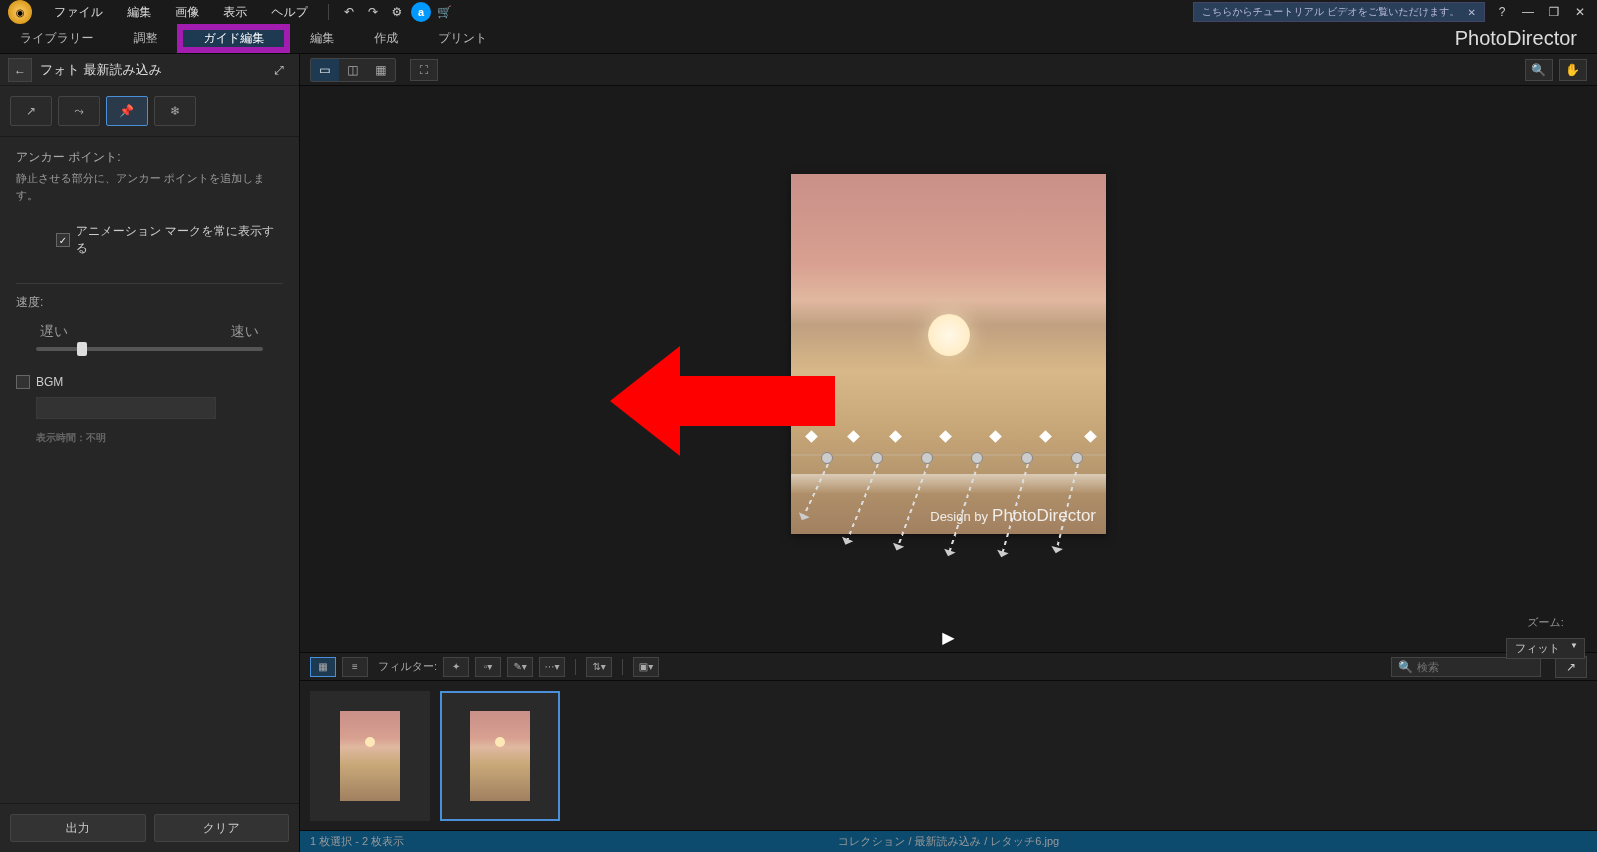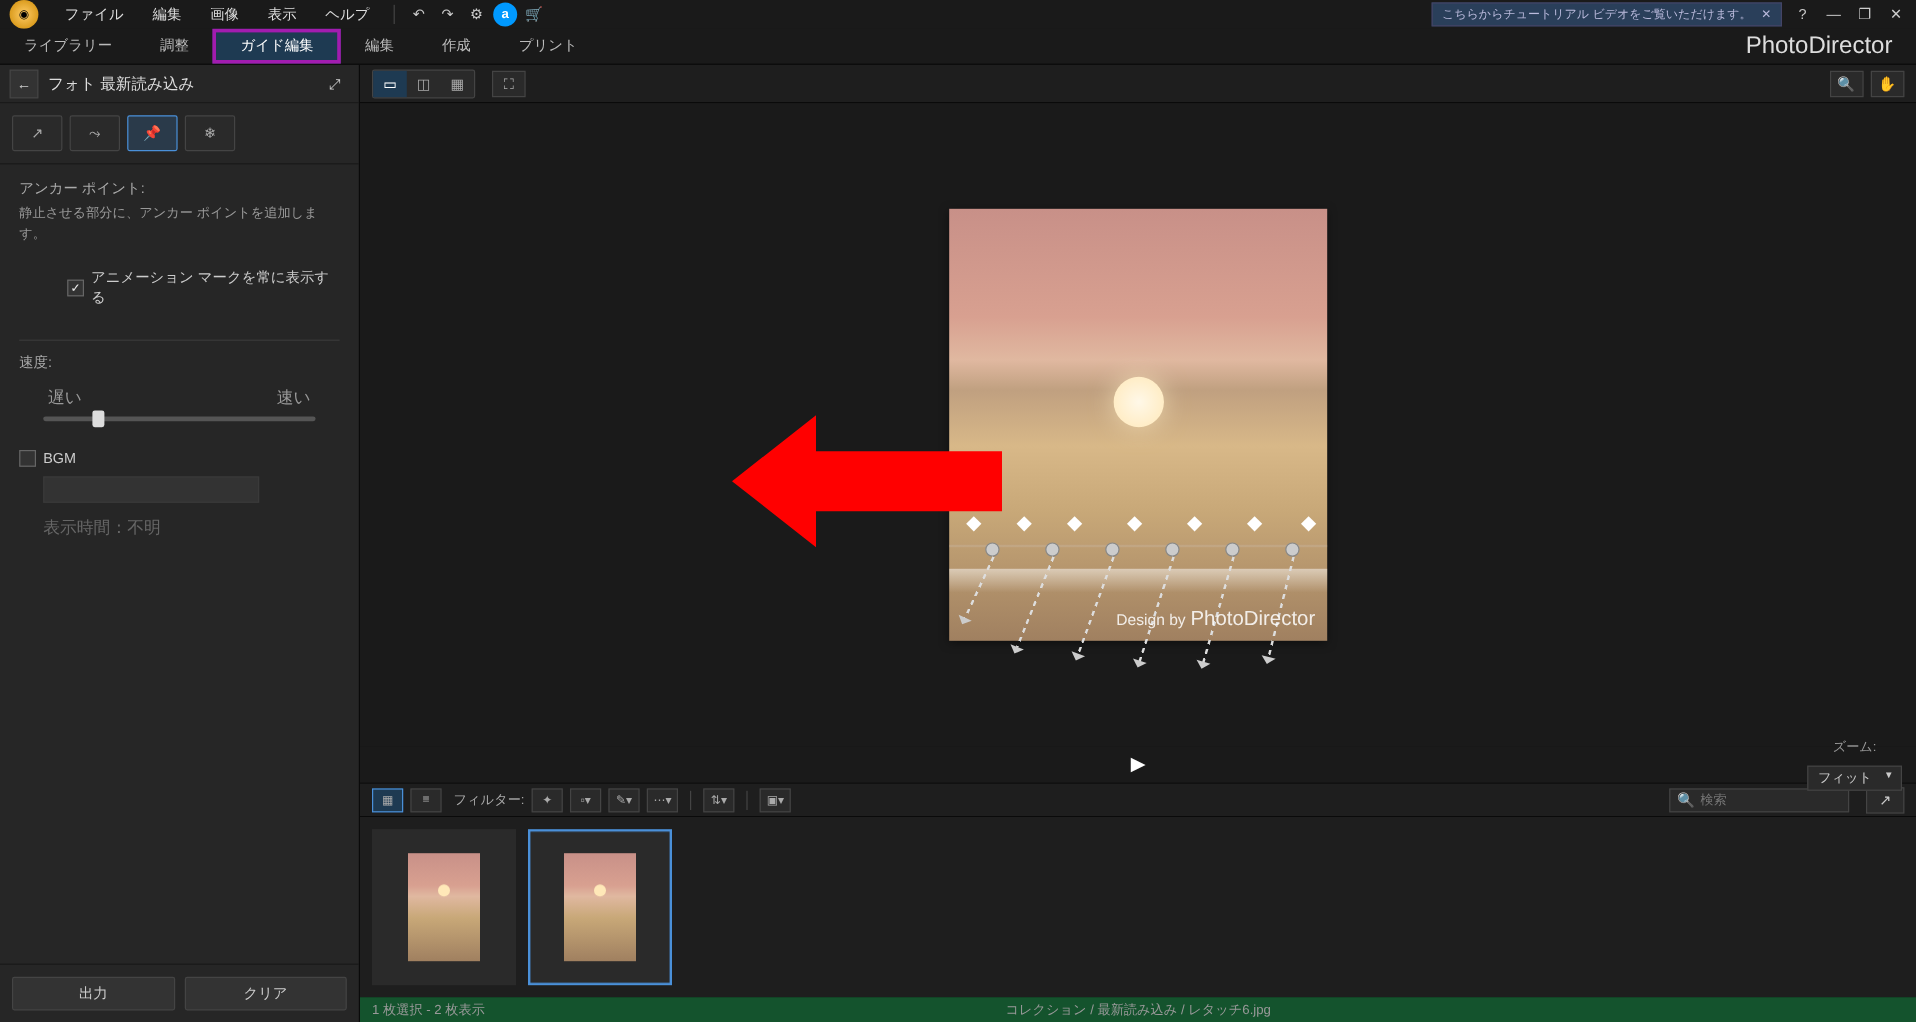--- a/index.html
+++ b/index.html
@@ -10,21 +10,21 @@
 .menu-item { padding: 2px 10px; color: #ddd; cursor: pointer; }
 .menu-sep { flex: 0 0 auto; width: 1px; height: 16px; background: #444; margin: 0 6px; }
 .toolbar-icon { width: 20px; height: 20px; display: flex; align-items: center; justify-content: center; color: #ccc; cursor: pointer; }
 .toolbar-icon.blue { background: #0099ff; border-radius: 50%; color: #fff; font-weight: bold; font-size: 11px; }
 .top-right { margin-left: auto; display: flex; align-items: center; gap: 8px; }
 .tutorial-banner { background: #2a3f5a; border: 1px solid #446; padding: 2px 8px; font-size: 10px; color: #bbd; display: flex; align-items: center; gap: 8px; }
 .win-btn { width: 18px; height: 18px; display: flex; align-items: center; justify-content: center; color: #ccc; cursor: pointer; }
 
 .tabs-row { height: 30px; background: #1a1a1a; border-bottom: 1px solid #0a0a0a; display: flex; align-items: stretch; }
 .main-tab { padding: 0 20px; display: flex; align-items: center; color: #bbb; cursor: pointer; }
-.main-tab.active { background: #1e3a52; border: 3px solid #a21caf; color: #fff; }
+.main-tab.active { background: #1e3a52; border: 6px solid #a21caf; color: #fff; }
 .brand { margin-left: auto; padding: 0 20px; display: flex; align-items: center; font-size: 20px; color: #ddd; font-weight: 300; }
 
 .content { flex: 1; display: flex; overflow: hidden; }
 
 .left-panel { width: 300px; background: #262626; display: flex; flex-direction: column; border-right: 1px solid #0a0a0a; }
 .panel-header { height: 32px; border-bottom: 1px solid #1a1a1a; display: flex; align-items: center; padding: 0 8px; gap: 8px; }
 .back-btn { width: 24px; height: 24px; display: flex; align-items: center; justify-content: center; cursor: pointer; border: 1px solid #444; background: #333; }
 .panel-title { flex: 1; color: #ddd; font-size: 13px; }
 .expand-btn { width: 24px; height: 24px; display: flex; align-items: center; justify-content: center; cursor: pointer; }
 
@@ -38,21 +38,21 @@
 .checkbox-row { display: flex; align-items: center; gap: 6px; padding: 8px 0 16px 40px; }
 .chk { width: 14px; height: 14px; border: 1px solid #666; background: #333; display: flex; align-items: center; justify-content: center; cursor: pointer; }
 .chk.checked::after { content: '✓'; color: #eee; font-size: 10px; }
 .divider { height: 1px; background: #3a3a3a; margin: 10px 0; }
 .slider-wrap { padding: 8px 20px; }
 .slider-labels { display: flex; justify-content: space-between; font-size: 14px; color: #999; margin-bottom: 6px; padding: 0 4px; }
 .slider-track { position: relative; height: 4px; background: #555; border-radius: 2px; }
 .slider-thumb { position: absolute; top: -5px; left: 18%; width: 10px; height: 14px; background: #ddd; border-radius: 2px; cursor: pointer; }
 .bgm-row { display: flex; align-items: center; gap: 6px; padding: 16px 0 8px 0; }
 .bgm-box { margin-left: 20px; width: 180px; height: 22px; background: #333; border: 1px solid #3a3a3a; margin-bottom: 12px; }
-.duration-text { margin-left: 20px; color: #666; font-size: 14px; }
+.duration-text { margin-left: 20px; color: #666; font-size: 10px; font-weight: bold; }
 
 .bottom-btns { display: flex; gap: 8px; padding: 10px; border-top: 1px solid #1a1a1a; }
 .act-btn { flex: 1; height: 28px; background: #333; border: 1px solid #444; color: #ccc; display: flex; align-items: center; justify-content: center; cursor: pointer; border-radius: 2px; }
 
 .main-area { flex: 1; background: #1a1a1a; display: flex; flex-direction: column; position: relative; }
 .view-toolbar { height: 32px; background: #1e1e1e; display: flex; align-items: center; padding: 0 10px; gap: 6px; border-bottom: 1px solid #0a0a0a; }
 .view-btn-group { display: flex; border: 1px solid #444; background: #2a2a2a; border-radius: 2px; }
 .view-btn { width: 28px; height: 22px; display: flex; align-items: center; justify-content: center; cursor: pointer; color: #aaa; }
 .view-btn.active { background: #1e3a52; color: #fff; }
 .vt-right { margin-left: auto; display: flex; gap: 6px; }
@@ -85,21 +85,21 @@
 .search-box { margin-left: auto; display: flex; align-items: center; background: #2a2a2a; border: 1px solid #444; padding: 2px 6px; width: 150px; gap: 4px; }
 .search-box input { background: none; border: none; outline: none; color: #ccc; font-size: 11px; flex: 1; }
 .share-btn { width: 32px; height: 22px; border: 1px solid #444; background: #2a2a2a; display: flex; align-items: center; justify-content: center; cursor: pointer; margin-left: 8px; }
 
 .thumbs { height: 150px; background: #1e1e1e; border-top: 1px solid #0a0a0a; padding: 10px; display: flex; gap: 10px; overflow-x: auto; }
 .thumb { width: 120px; height: 130px; background: #2a2a2a; border: 2px solid transparent; display: flex; align-items: center; justify-content: center; cursor: pointer; }
 .thumb.selected { border-color: #4a90d9; }
 .thumb-img { width: 60px; height: 90px; background: linear-gradient(to bottom, #c89088 0%, #d8a090 30%, #e0b8a0 40%, #c8a878 60%, #a08060 100%); position: relative; }
 .thumb-img::after { content: ''; position: absolute; top: 26px; left: 50%; transform: translateX(-50%); width: 10px; height: 10px; background: #ffe8b8; border-radius: 50%; }
 
-.status-bar { height: 22px; background: #14532d; border-top: 1px solid #0a0a0a; display: flex; align-items: center; padding: 0 10px; color: #999; font-size: 11px; gap: 30px; }
+.status-bar { height: 22px; background: #0c4a6e; border-top: 1px solid #0a0a0a; display: flex; align-items: center; padding: 0 10px; color: #999; font-size: 11px; gap: 30px; }
 .status-center { position: absolute; left: 50%; transform: translateX(-50%); }
 </style>
 </head>
 <body>
 
 <div class="top-menu">
   <div class="app-logo">◉</div>
   <div class="menu-item">ファイル</div>
   <div class="menu-item">編集</div>
   <div class="menu-item">画像</div>

